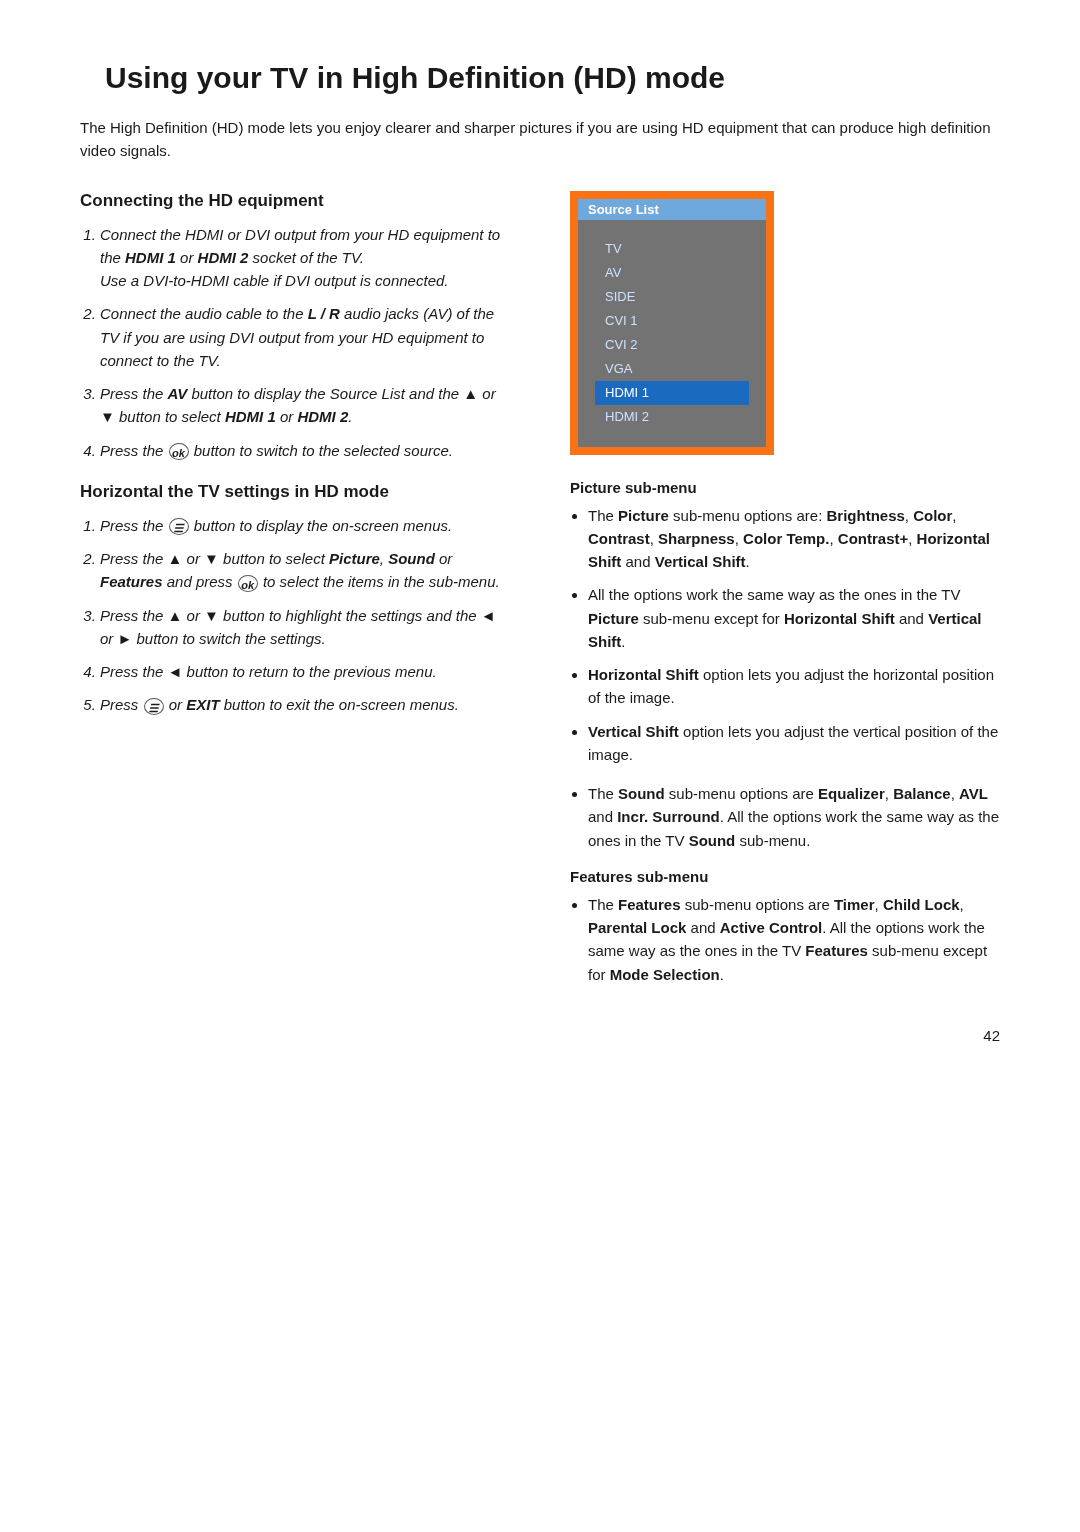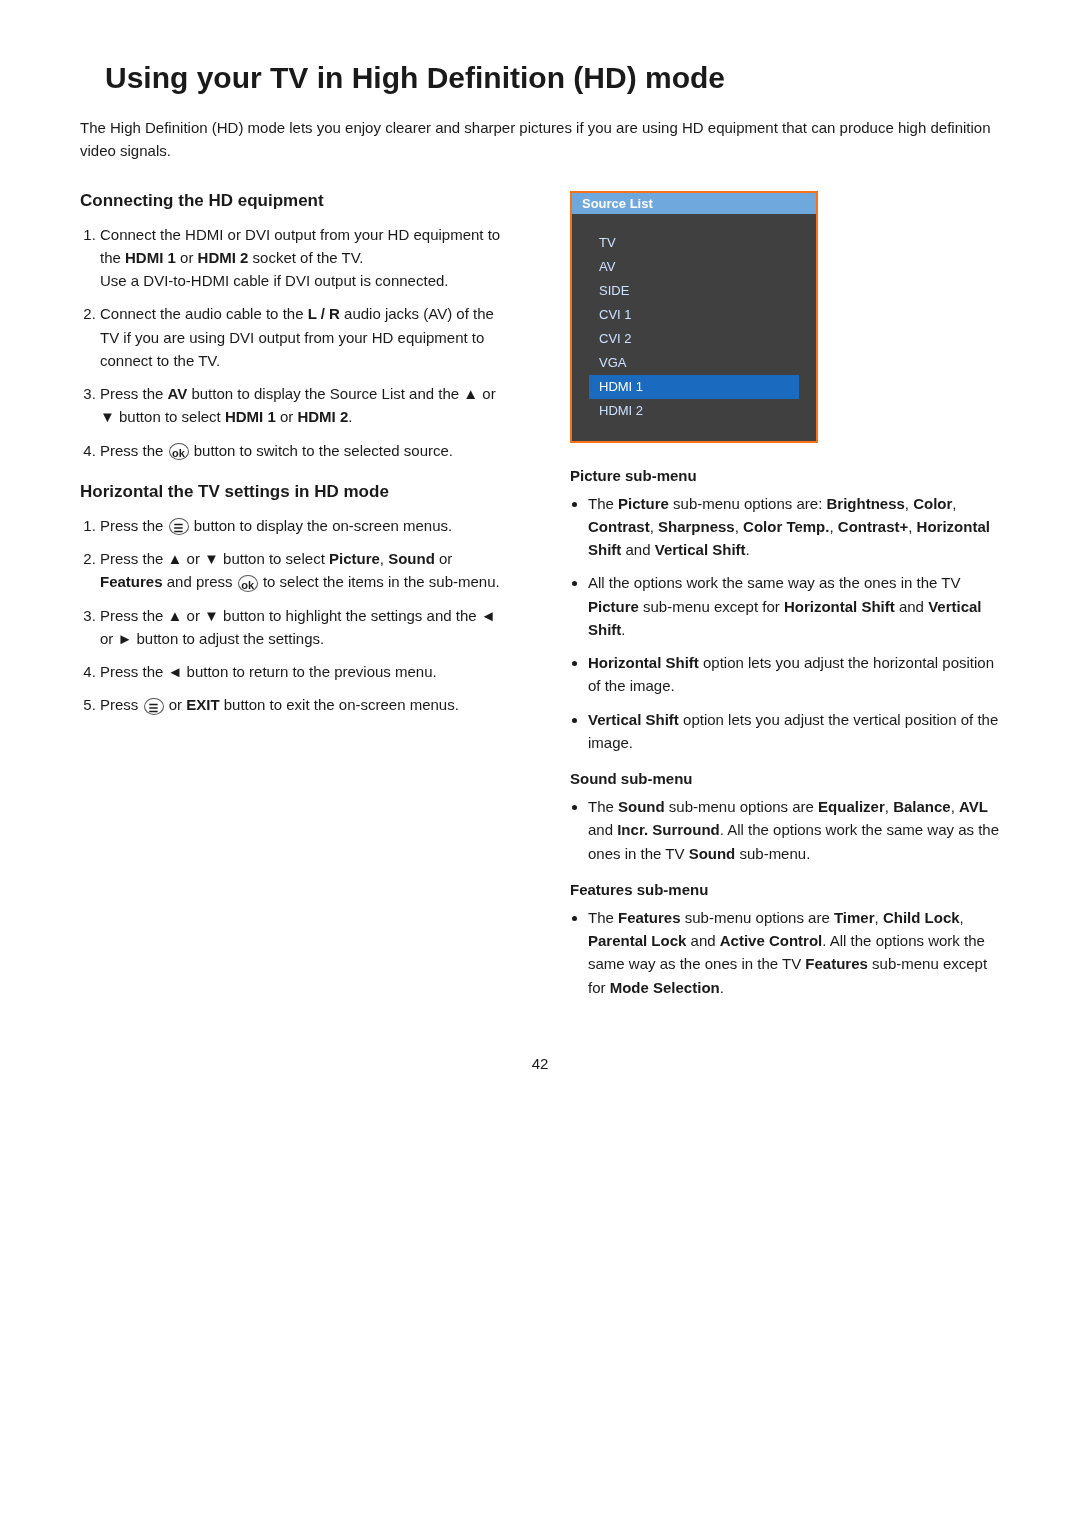--- a/index.html
+++ b/index.html
@@ -41,41 +41,42 @@
       margin-bottom: 12px;
     }
     ol {
       padding-left: 20px;
       margin-bottom: 20px;
     }
     ol li {
       font-size: 15px;
       line-height: 1.55;
       margin-bottom: 10px;
+      font-style: italic;
     }
     ul {
       padding-left: 18px;
       margin-bottom: 16px;
     }
     ul li {
       font-size: 15px;
       line-height: 1.55;
       margin-bottom: 10px;
       list-style-type: disc;
     }
     .section-heading {
       font-weight: 900;
       font-size: 15px;
       margin-bottom: 8px;
       margin-top: 14px;
     }
     .source-list-box {
-      border: 2px solid #f97316;
-      background: #404040;
-      width: 248px;
+      border: 8px solid #f97316;
+      background: #737373;
+      width: 204px;
       margin-bottom: 24px;
       padding: 0;
     }
     .source-list-header {
       background: #6fa8dc;
       color: #fff;
       font-size: 13px;
       font-weight: bold;
       padding: 3px 10px;
       text-align: left;
@@ -103,22 +104,22 @@
       width: 20px;
       height: 17px;
       text-align: center;
       line-height: 18px;
       font-size: 11px;
       font-weight: bold;
       vertical-align: middle;
       margin: 0 1px;
     }
     .page-number {
-      text-align: center;
-      margin-top: 40px;
+      text-align: right;
+      margin-top: 25px;
       font-size: 15px;
     }
     b { font-weight: 900; }
   </style>
 </head>
 <body>
 
 <h1>Using your TV in High Definition (HD) mode</h1>
 
 <p class="intro-text">The High Definition (HD) mode lets you enjoy clearer and sharper pictures if you are using HD equipment that can produce high definition video signals.</p>
@@ -145,21 +146,21 @@
 
     <h2>Horizontal the TV settings in HD mode</h2>
     <ol>
       <li>
         Press the <span class="btn-icon">☰</span> button to display the on-screen menus.
       </li>
       <li>
         Press the ▲ or ▼ button to select <b>Picture</b>, <b>Sound</b> or <b>Features</b> and press <span class="btn-icon">ok</span> to select the items in the sub-menu.
       </li>
       <li>
-        Press the ▲ or ▼ button to highlight the settings and the ◄ or ► button to adjust the settings.
+        Press the ▲ or ▼ button to highlight the settings and the ◄ or ► button to switch the settings.
       </li>
       <li>
         Press the ◄ button to return to the previous menu.
       </li>
       <li>
         Press <span class="btn-icon">☰</span> or <b>EXIT</b> button to exit the on-screen menus.
       </li>
     </ol>
   </div>
 
@@ -188,21 +189,20 @@
         All the options work the same way as the ones in the TV <b>Picture</b> sub-menu except for <b>Horizontal Shift</b> and <b>Vertical Shift</b>.
       </li>
       <li>
         <b>Horizontal Shift</b> option lets you adjust the horizontal position of the image.
       </li>
       <li>
         <b>Vertical Shift</b> option lets you adjust the vertical position of the image.
       </li>
     </ul>
 
-    <p class="section-heading">Sound sub-menu</p>
     <ul>
       <li>
         The <b>Sound</b> sub-menu options are <b>Equalizer</b>, <b>Balance</b>, <b>AVL</b> and <b>Incr. Surround</b>. All the options work the same way as the ones in the TV <b>Sound</b> sub-menu.
       </li>
     </ul>
 
     <p class="section-heading">Features sub-menu</p>
     <ul>
       <li>
         The <b>Features</b> sub-menu options are <b>Timer</b>, <b>Child Lock</b>, <b>Parental Lock</b> and <b>Active Control</b>. All the options work the same way as the ones in the TV <b>Features</b> sub-menu except for <b>Mode Selection</b>.

